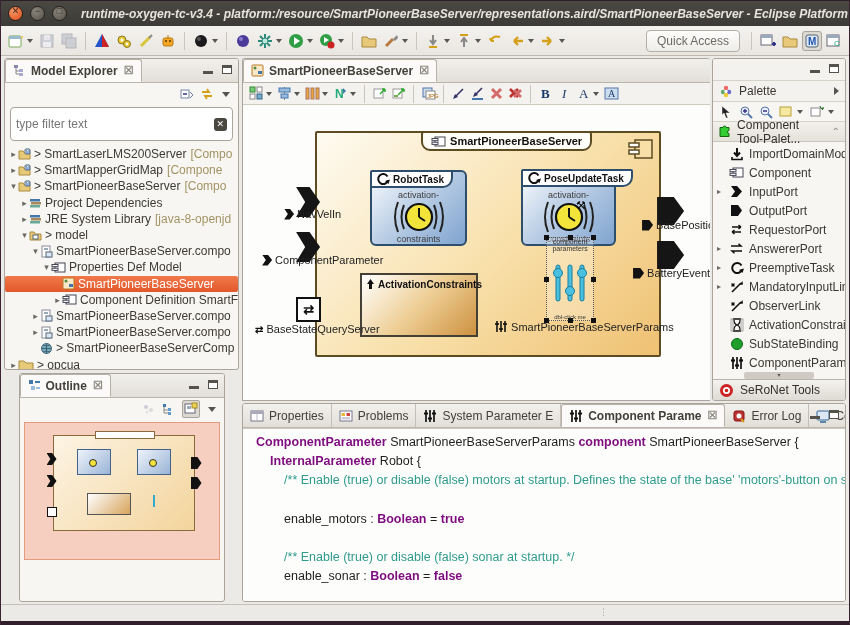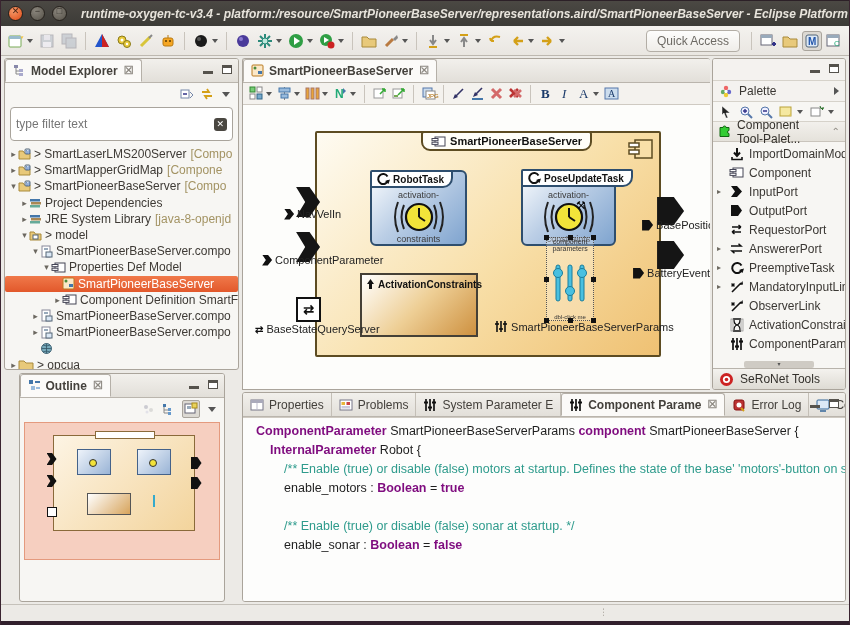--- a/index.html
+++ b/index.html
@@ -514,20 +514,21 @@
               <span>SmartPioneerBaseServer.compo</span>
             </div>
             <div class="trow" style="padding-left: 26px;">
               <span class="arr"></span>
               <span class="ticn">
                 <svg width="13" height="13" viewBox="0 0 13 13">
                   <circle cx="6.5" cy="6.5" r="5" fill="#7ab" stroke="#467"></circle>
                   <path d="M1.5,6.5 h10 M6.5,1.5 v10 M3,3 q3.5,2 7,0 M3,10 q3.5,-2 7,0" stroke="#356" fill="none" stroke-width=".8"></path>
                 </svg>
               </span>
+              <span>&gt; SmartPioneerBaseServerComp</span>
             </div>
             <div class="trow" style="padding-left: 4px;">
               <span class="arr">▸</span>
               <span class="ticn">
                 <svg width="16" height="16" viewBox="0 0 16 16">
                   <path d="M1,4 h5 l2,2 h7 v8 h-14 z" fill="#e8c97a" stroke="#a98a3a"></path>
                 </svg>
               </span>
               <span>&gt; opcua</span>
             </div>
@@ -1079,20 +1080,29 @@
                     <rect x="1" y="1" width="2" height="12" fill="none" stroke="#888" stroke-width=".7"></rect>
                     <rect x="11" y="1" width="2" height="12" fill="none" stroke="#888" stroke-width=".7"></rect>
                   </svg>
                 </span>
                 <span>ActivationConstraints</span>
               </div>
               <div class="pitem">
                 <span class="parr"></span>
                 <span class="picn">
                   <svg width="14" height="14" viewBox="0 0 14 14">
+                    <circle cx="7" cy="7" r="5.5" fill="#1f9e2c" stroke="#0c6a18"></circle>
+                  </svg>
+                </span>
+                <span>SubStateBinding</span>
+              </div>
+              <div class="pitem">
+                <span class="parr"></span>
+                <span class="picn">
+                  <svg width="14" height="14" viewBox="0 0 14 14">
                     <g stroke="#111" stroke-width="1.7">
                       <line x1="3" y1="1" x2="3" y2="13"></line>
                       <line x1="7" y1="1" x2="7" y2="13"></line>
                       <line x1="11" y1="1" x2="11" y2="13"></line>
                     </g>
                     <g stroke="#111" stroke-width="2.2">
                       <line x1="1" y1="4.5" x2="5" y2="4.5"></line>
                       <line x1="5" y1="9.5" x2="9" y2="9.5"></line>
                       <line x1="9" y1="4.5" x2="13" y2="4.5"></line>
                     </g>
@@ -1198,21 +1208,21 @@
             </div>
           <div class="minmax">
             <div class="mm-min"></div>
             <div class="mm-max"></div>
           </div>
         </div>
         <div class="code" id="code">
             <div class="cline" style="padding-left: 0px;"><span class="k">ComponentParameter</span><span> SmartPioneerBaseServerParams </span><span class="k">component</span><span> SmartPioneerBaseServer {</span></div>
             <div class="cline" style="padding-left: 14px;"><span class="k">InternalParameter</span><span> Robot {</span></div>
             <div class="cline" style="padding-left: 28px;"><span class="c">/** Enable (true) or disable (false) motors at startup. Defines the state of the base' 'motors'-button on startup</span></div>
-            <div class="cline" style="padding-left: 28px;"><span>enable_motors : </span><span class="k">Boolean</span><span> = </span><span class="k">true</span></div>
+            <div class="cline" style="padding-left: 28px; margin-top: 20px;"><span>enable_motors : </span><span class="k">Boolean</span><span> = </span><span class="k">true</span></div>
             <div class="cline" style="padding-left: 0px;"></div>
             <div class="cline" style="padding-left: 28px;"><span class="c">/** Enable (true) or disable (false) sonar at startup. */</span></div>
             <div class="cline" style="padding-left: 28px;"><span>enable_sonar : </span><span class="k">Boolean</span><span> = </span><span class="k">false</span></div>
             <div class="cline" style="padding-left: 0px;"></div>
           </div>
       </div>
     </div>
   </div>
 
   <div class="statusbar">

